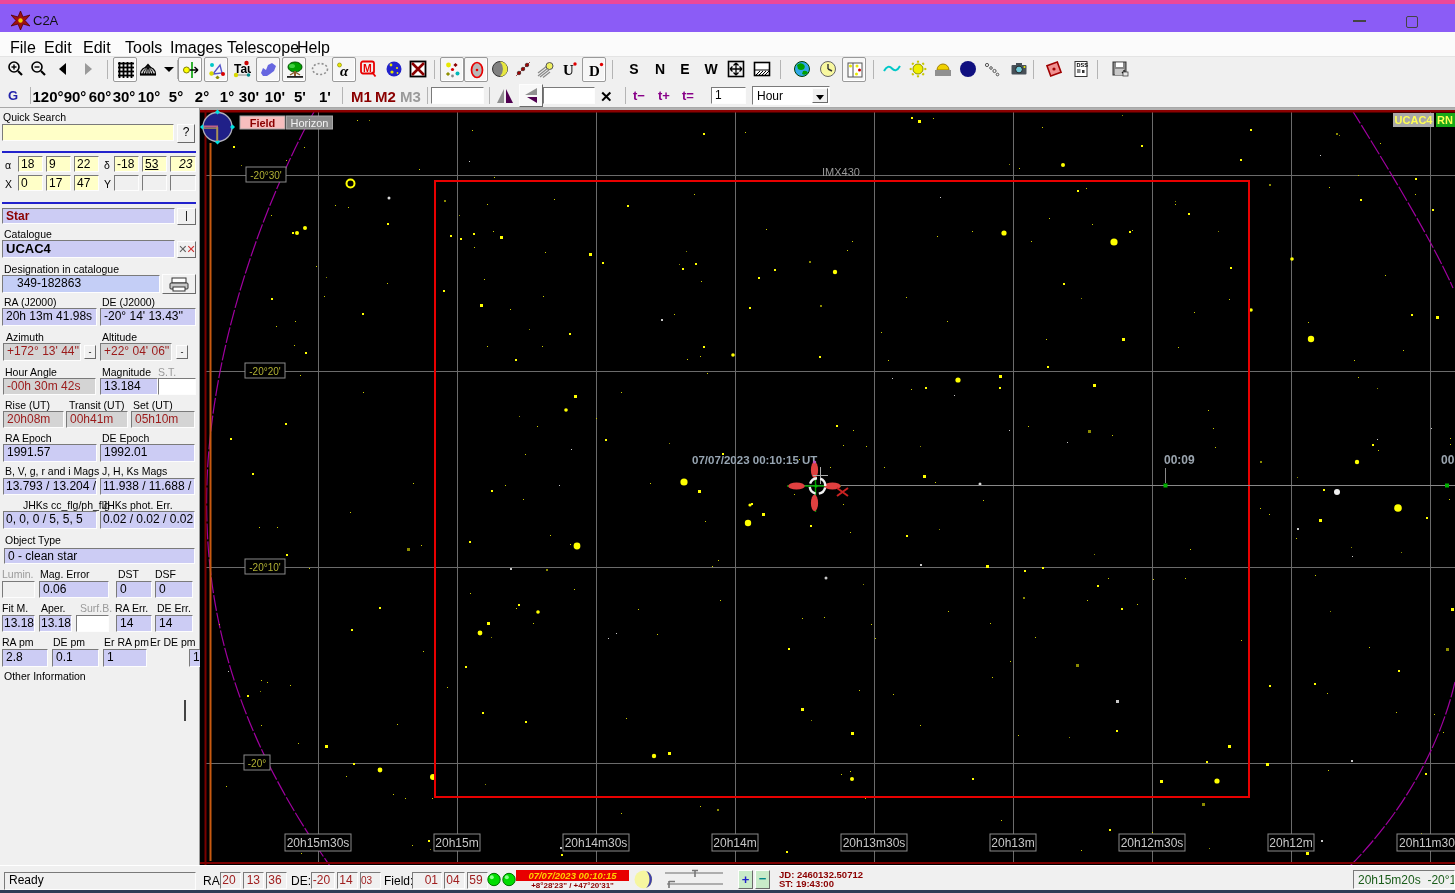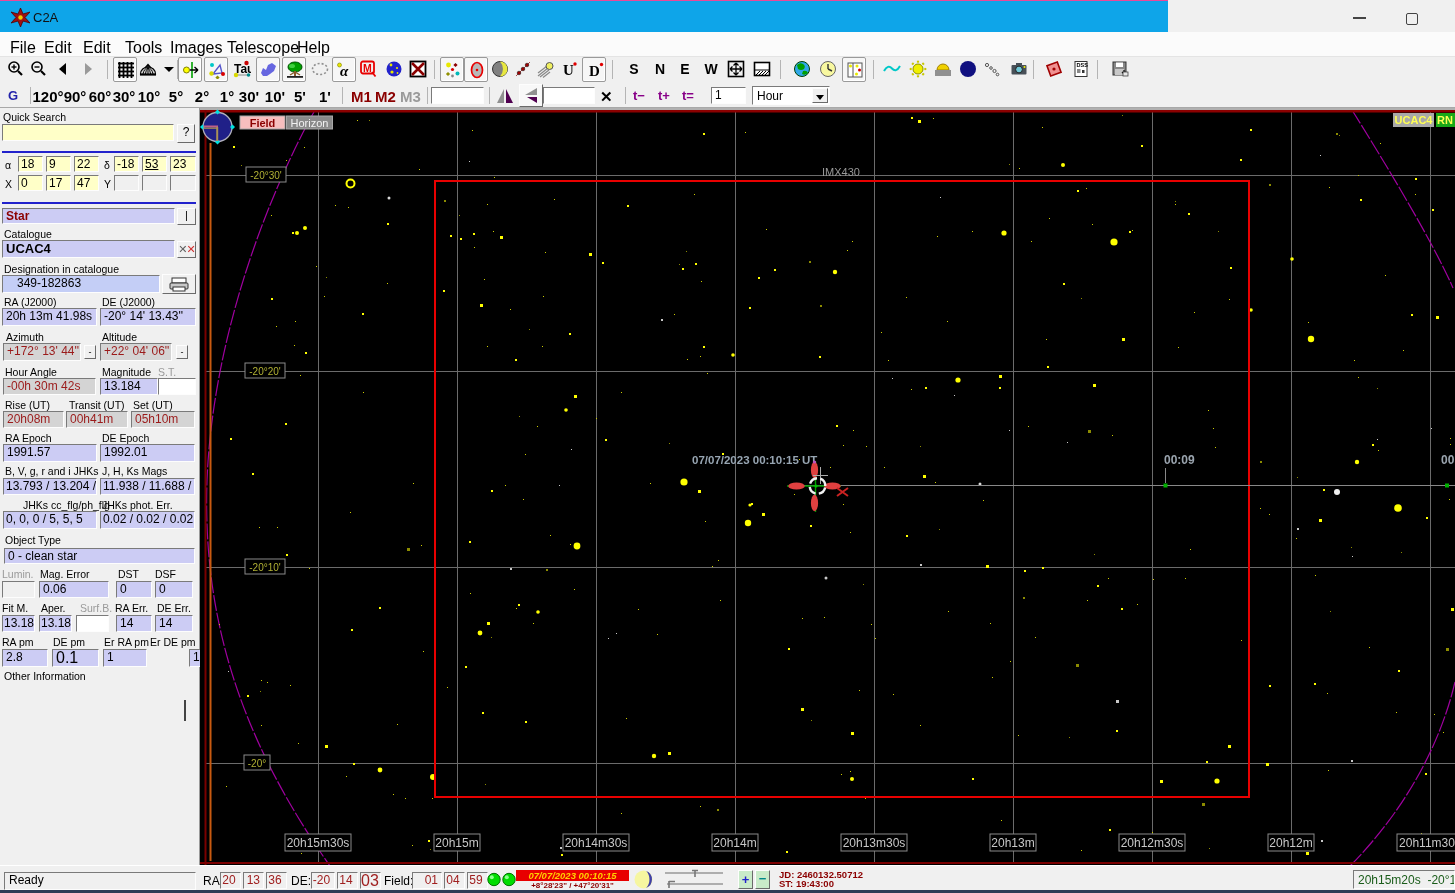--- a/index.html
+++ b/index.html
@@ -1,15 +1,15 @@
 <!DOCTYPE html>
 <html><head><meta charset="utf-8"><style>
 * {margin:0;padding:0;box-sizing:border-box}
 body {width:1455px;height:893px;position:relative;overflow:hidden;font-family:"Liberation Sans",sans-serif;background:#F0F0F0}
-#title {position:absolute;left:0;top:0;width:1168px;height:32px;background:#0ea5e9;border-top:1px solid #ec4899}
+#title {position:absolute;left:0;top:0;width:1455px;height:32px;background:#8b5cf6;border-top:4px solid #ec4899}
 #menu {position:absolute;left:0;top:32px;width:1455px;height:25px;background:#FBFBFB;border-bottom:1px solid #E4E4E4}
 .mi {position:absolute;top:7px;font-size:16px;color:#000}
 #tb1 {position:absolute;left:0;top:57px;width:1455px;height:26px;background:#F0F0F0}
 #tb2 {position:absolute;left:0;top:83px;width:1455px;height:25px;background:#F0F0F0;border-bottom:1px solid #A8A8A8}
 .ti {position:absolute;top:0;height:25px;padding:3px 0 0 3px}
 .ti.p {border:1px solid #9a9a9a;border-radius:2px;background:#F6F6F6;box-shadow:inset -1px -1px 0 #fff}
 .vsep {position:absolute;top:3px;width:1px;height:19px;background:#B4B4B4}
 .vsep2 {position:absolute;top:4px;width:1px;height:17px;background:#B4B4B4}
 .t2l {position:absolute;top:5px;font-size:15px;color:#000}
 #panel {position:absolute;left:0;top:108px;width:200px;height:757px;background:#F0F0F0;border-right:1px solid #9a9a9a;font-size:11px}
@@ -315,21 +315,21 @@
     <div class="sk" style="left:2px;top:16px;width:172px;height:17px;background:#FFFFC8;color:#000;font-size:12px;padding-left:2px;"></div>
     <div class="btn" style="left:177px;top:16px;width:18px;height:19px;text-align:center;font-size:12px">?</div>
     <div style="position:absolute;left:2px;top:43px;width:194px;height:2px;background:#2222CC"></div>
     <div class="lb" style="left:5px;top:51px">α</div>
     <div class="sk" style="left:18px;top:48px;width:25px;height:16px;background:#FFFFC8;color:#000;font-size:12px;padding-left:2px;">18</div>
     <div class="sk" style="left:46px;top:48px;width:25px;height:16px;background:#FFFFC8;color:#000;font-size:12px;padding-left:2px;">9</div>
     <div class="sk" style="left:74px;top:48px;width:25px;height:16px;background:#FFFFC8;color:#000;font-size:12px;padding-left:2px;">22</div>
     <div class="lb" style="left:104px;top:51px">δ</div>
     <div class="sk" style="left:114px;top:48px;width:25px;height:16px;background:#FFFFC8;color:#000;font-size:12px;padding-left:2px;">-18</div>
     <div class="sk" style="left:142px;top:48px;width:25px;height:16px;background:#FFFFC8;color:#000;font-size:12px;padding-left:2px;text-decoration:underline;">53</div>
-    <div class="sk" style="left:170px;top:48px;width:26px;height:16px;background:#FFFFC8;color:#000;font-size:12px;padding-left:2px;">23</div>
+    <div class="sk" style="left:170px;top:48px;width:26px;height:16px;background:#FFFFC8;color:#000;font-size:12px;padding-left:8px;font-style:italic;">23</div>
     <div class="lb" style="left:5px;top:70px">X</div>
     <div class="sk" style="left:18px;top:67px;width:25px;height:16px;background:#FFFFC8;color:#000;font-size:12px;padding-left:2px;">0</div>
     <div class="sk" style="left:46px;top:67px;width:25px;height:16px;background:#FFFFC8;color:#000;font-size:12px;padding-left:2px;">17</div>
     <div class="sk" style="left:74px;top:67px;width:25px;height:16px;background:#FFFFC8;color:#000;font-size:12px;padding-left:2px;">47</div>
     <div class="lb" style="left:104px;top:70px">Y</div>
     <div class="sk" style="left:114px;top:67px;width:25px;height:16px;background:#F0F0F0;color:#000;font-size:12px;padding-left:2px;"></div>
     <div class="sk" style="left:142px;top:67px;width:25px;height:16px;background:#F0F0F0;color:#000;font-size:12px;padding-left:2px;"></div>
     <div class="sk" style="left:170px;top:67px;width:26px;height:16px;background:#F0F0F0;color:#000;font-size:12px;padding-left:2px;"></div>
     <div style="position:absolute;left:2px;top:94px;width:194px;height:2px;background:#2222CC"></div>
     <div class="sk" style="left:2px;top:100px;width:173px;height:16px;background:#CCCCF4;color:#8B0000;font-size:12px;padding-left:3px;font-weight:bold;">Star</div>
@@ -363,21 +363,21 @@
     <div class="lb" style="left:5px;top:291px">Rise (UT)</div>
     <div class="lb" style="left:69px;top:291px">Transit (UT)</div>
     <div class="lb" style="left:133px;top:291px">Set (UT)</div>
     <div class="sk" style="left:3px;top:303px;width:61px;height:17px;background:#D4D4D4;color:#9B1A1A;font-size:12px;padding-left:3px;">20h08m</div>
     <div class="sk" style="left:66px;top:303px;width:62px;height:17px;background:#D4D4D4;color:#9B1A1A;font-size:12px;padding-left:3px;">00h41m</div>
     <div class="sk" style="left:131px;top:303px;width:64px;height:17px;background:#D4D4D4;color:#9B1A1A;font-size:12px;padding-left:3px;">05h10m</div>
     <div class="lb" style="left:5px;top:324px">RA Epoch</div>
     <div class="lb" style="left:102px;top:324px">DE Epoch</div>
     <div class="sk" style="left:3px;top:336px;width:94px;height:18px;background:#CCCCF4;color:#000;font-size:12px;padding-left:3px;">1991.57</div>
     <div class="sk" style="left:100px;top:336px;width:95px;height:18px;background:#CCCCF4;color:#000;font-size:12px;padding-left:3px;">1992.01</div>
-    <div class="lb" style="left:5px;top:357px">B, V, g, r and i JHKs</div>
+    <div class="lb" style="left:5px;top:357px">B, V, g, r and i Mags</div>
     <div class="lb" style="left:102px;top:357px">J, H, Ks Mags</div>
     <div class="sk" style="left:3px;top:370px;width:94px;height:17px;background:#CCCCF4;color:#000;font-size:12px;padding-left:2px;">13.793 / 13.204 /</div>
     <div class="sk" style="left:100px;top:370px;width:95px;height:17px;background:#CCCCF4;color:#000;font-size:12px;padding-left:2px;">11.938 / 11.688 /</div>
     <div class="lb" style="left:23px;top:391px">JHKs cc_flg/ph_flg</div>
     <div class="lb" style="left:102px;top:391px">JHKs phot. Err.</div>
     <div class="sk" style="left:3px;top:403px;width:94px;height:18px;background:#CCCCF4;color:#000;font-size:12px;padding-left:2px;">0, 0, 0 / 5, 5, 5</div>
     <div class="sk" style="left:100px;top:403px;width:95px;height:18px;background:#CCCCF4;color:#000;font-size:12px;padding-left:2px;">0.02 / 0.02 / 0.02</div>
     <div class="lb" style="left:5px;top:426px">Object Type</div>
     <div class="sk" style="left:4px;top:440px;width:191px;height:16px;background:#CCCCF4;color:#000;font-size:12px;padding-left:3px;">0 - clean star</div>
     <div class="lb g" style="left:2px;top:460px">Lumin.</div>
@@ -396,21 +396,21 @@
     <div class="sk" style="left:2px;top:507px;width:33px;height:17px;background:#CCCCF4;color:#000;font-size:12px;padding-left:1px;">13.18</div>
     <div class="sk" style="left:39px;top:507px;width:33px;height:17px;background:#CCCCF4;color:#000;font-size:12px;padding-left:1px;">13.18</div>
     <div class="sk" style="left:76px;top:507px;width:33px;height:17px;background:#FFF;color:#000;font-size:12px;padding-left:2px;"></div>
     <div class="sk" style="left:116px;top:507px;width:36px;height:17px;background:#CCCCF4;color:#000;font-size:12px;padding-left:3px;">14</div>
     <div class="sk" style="left:155px;top:507px;width:38px;height:17px;background:#CCCCF4;color:#000;font-size:12px;padding-left:3px;">14</div>
     <div class="lb" style="left:2px;top:528px">RA pm</div>
     <div class="lb" style="left:53px;top:528px">DE pm</div>
     <div class="lb" style="left:104px;top:528px">Er RA pm</div>
     <div class="lb" style="left:150px;top:528px">Er DE pm</div>
     <div class="sk" style="left:2px;top:541px;width:46px;height:18px;background:#CCCCF4;color:#000;font-size:12px;padding-left:3px;">2.8</div>
-    <div class="sk" style="left:52px;top:541px;width:47px;height:18px;background:#CCCCF4;color:#000;font-size:16px;padding-left:3px;">0.1</div>
+    <div class="sk" style="left:52px;top:541px;width:47px;height:18px;background:#CCCCF4;color:#000;font-size:12px;padding-left:3px;">0.1</div>
     <div class="sk" style="left:103px;top:541px;width:44px;height:18px;background:#CCCCF4;color:#000;font-size:12px;padding-left:3px;">1</div>
     <div class="sk" style="left:151px;top:541px;width:45px;height:18px;background:#CCCCF4;color:#000;font-size:12px;padding-left:3px;margin-left:38px;">1.1</div>
     <div class="lb" style="left:4px;top:562px">Other Information</div>
     <div style="position:absolute;left:184px;top:592px;width:2px;height:21px;background:#444"></div>
   </div>
 <div id="chartwrap"><svg id="chart" width="1255" height="757" viewBox="200 108 1255 757" font-family="Liberation Sans, sans-serif">
 <rect x="200" y="108" width="1255" height="757" fill="#000"></rect>
 <g stroke="#6b6b6b" stroke-width="1">
         <line x1="318.5" y1="111" x2="318.5" y2="864"></line>
         <line x1="457.5" y1="111" x2="457.5" y2="864"></line>
@@ -883,21 +883,21 @@
 </svg></div>
 <div id="status">
     <div class="sk" style="left:4px;top:6px;width:192px;height:18px;background:#F0F0F0;font-size:12px;padding-left:4px">Ready</div>
     <div class="slb" style="left:203px">RA:</div>
     <div class="sk" style="left:220px;top:6px;width:21px;height:17px;background:#F0F0F0;color:#A02020;font-size:12px;text-align:center;padding-right:3px">20</div>
     <div class="sk" style="left:243px;top:6px;width:21px;height:17px;background:#F0F0F0;color:#A02020;font-size:12px;text-align:right;padding-right:3px">13</div>
     <div class="sk" style="left:266px;top:6px;width:21px;height:17px;background:#F0F0F0;color:#A02020;font-size:12px;text-align:center;padding-right:3px">36</div>
     <div class="slb" style="left:291px">DE:</div>
     <div class="sk" style="left:311px;top:6px;width:24px;height:17px;background:#F0F0F0;color:#A02020;font-size:12px;text-align:center;padding-right:3px">-20</div>
     <div class="sk" style="left:337px;top:6px;width:21px;height:17px;background:#F0F0F0;color:#A02020;font-size:12px;text-align:center;padding-right:3px">14</div>
-    <div class="sk" style="left:360px;top:6px;width:21px;height:17px;background:#F0F0F0;color:#A02020;font-size:16px;text-align:left;padding-right:3px">03</div>
+    <div class="sk" style="left:360px;top:6px;width:21px;height:17px;background:#F0F0F0;color:#A02020;font-size:10px;text-align:left;padding-right:3px">03</div>
     <div class="slb" style="left:384px">Field:</div>
     <div class="sk" style="left:412px;top:6px;width:30px;height:17px;background:#F0F0F0;color:#A02020;font-size:12px;text-align:right;padding-right:3px">01</div>
     <div class="sk" style="left:444px;top:6px;width:21px;height:17px;background:#F0F0F0;color:#A02020;font-size:12px;text-align:center;padding-right:3px">04</div>
     <div class="sk" style="left:467px;top:6px;width:21px;height:17px;background:#F0F0F0;color:#A02020;font-size:12px;text-align:center;padding-right:3px">59</div>
     <svg style="position:absolute;left:487px;top:6px" width="32" height="15" viewBox="0 0 32 15">
       <circle cx="7" cy="7.5" r="6.2" fill="#00DD00" stroke="#007000"></circle>
       <circle cx="4.8" cy="5.2" r="2" fill="#90FF90"></circle>
       <circle cx="22" cy="7.5" r="6.2" fill="#00DD00" stroke="#007000"></circle>
       <circle cx="19.8" cy="5.2" r="2" fill="#90FF90"></circle>
     </svg>

